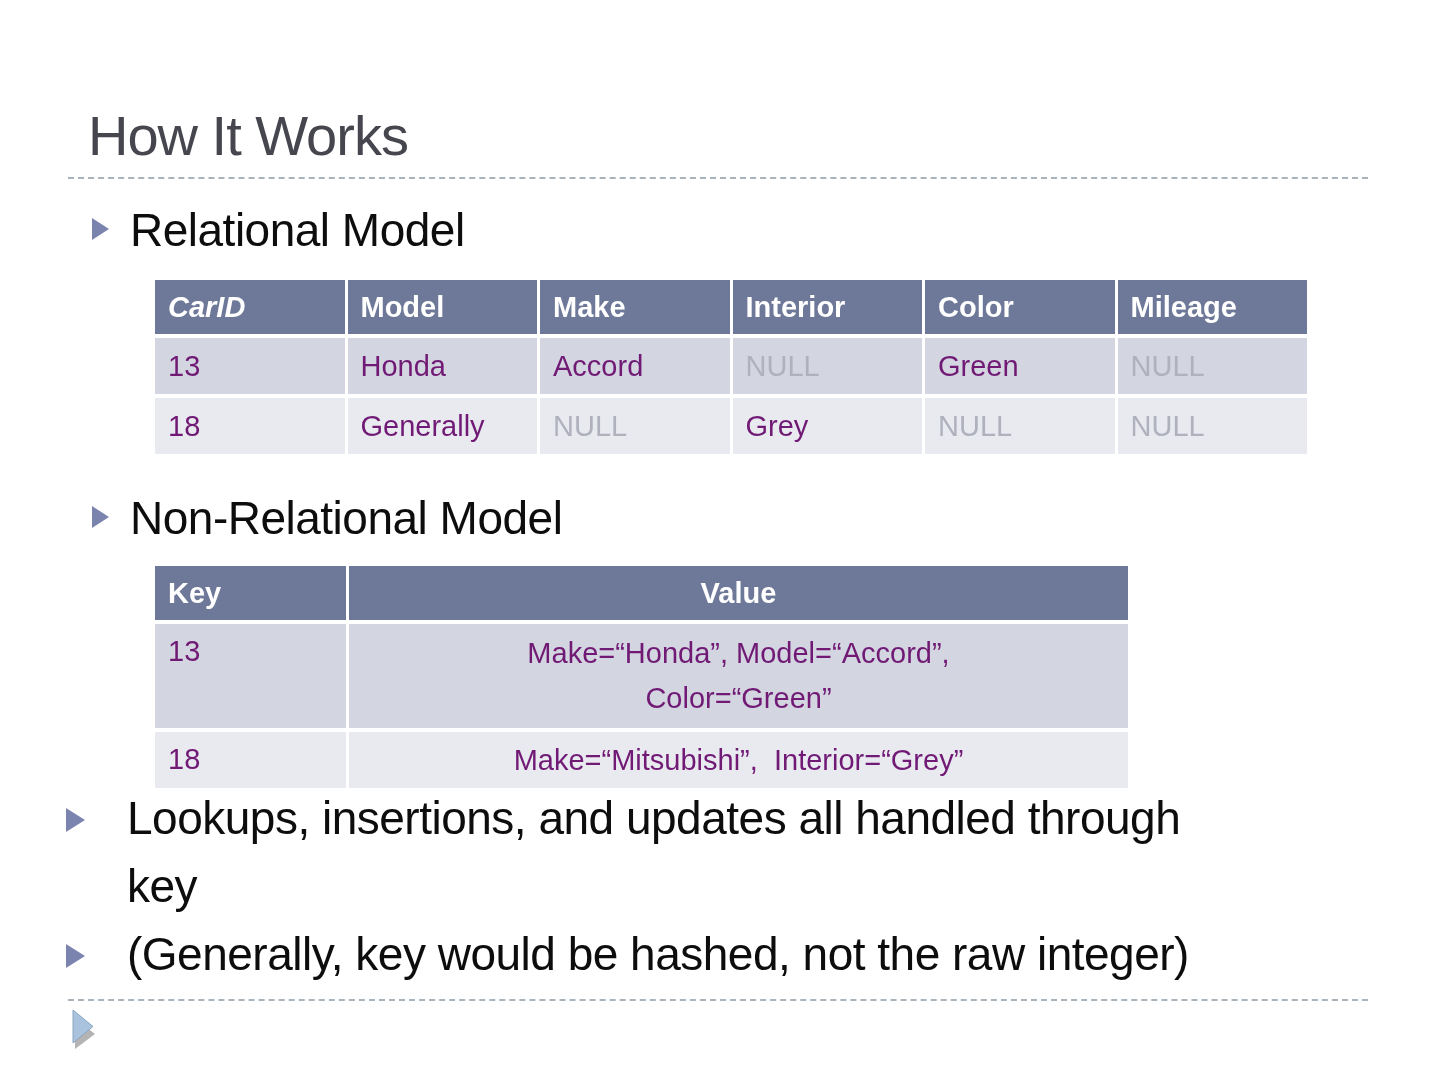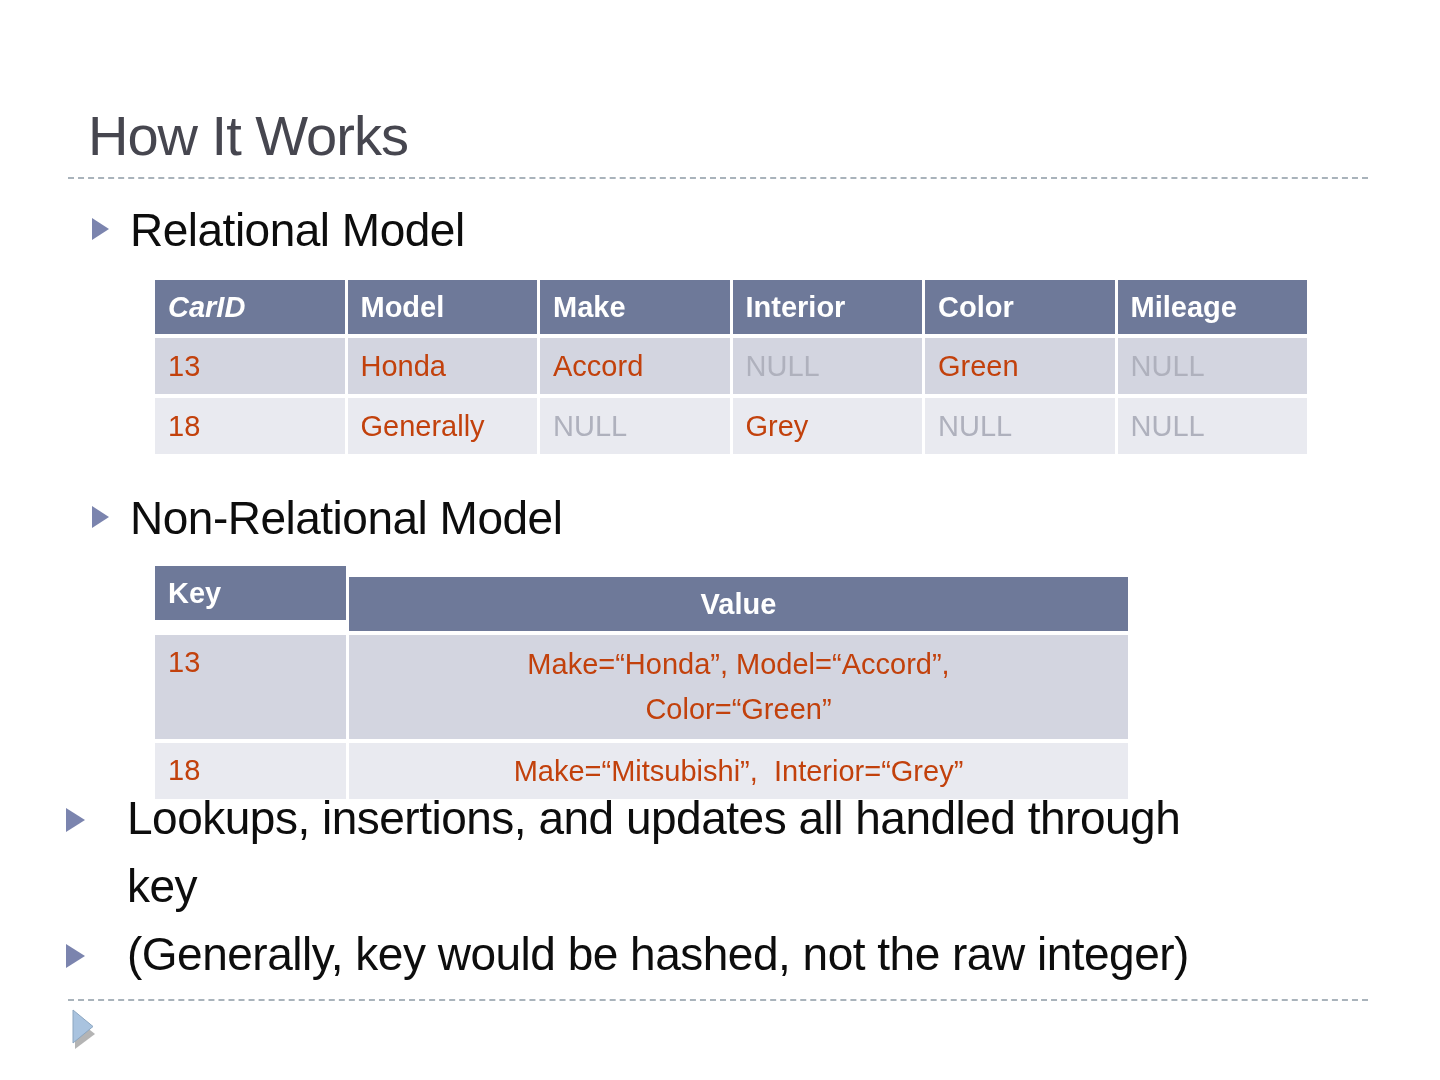--- a/index.html
+++ b/index.html
@@ -46,21 +46,21 @@
   .table { position:absolute; display:grid; column-gap:3px; row-gap:4px; }
   .t1 { left:155px; top:280px; width:1152px; grid-template-columns:repeat(6,1fr); }
   .t2 { left:155px; top:566px; width:973px; grid-template-columns:191px 1fr; }
 
   .cell { display:flex; align-items:center; font-size:29px; box-sizing:border-box; }
   .th {
     background:var(--table-header-bg,#6E7999);
     color:var(--table-header-text,#ffffff);
     font-weight:bold; height:54px; padding-left:13px;
   }
-  .td { padding-left:13px; color:#c2410c; }
+  .td { padding-left:13px; color:#701a75; }
   .row-odd  { background:var(--row-odd-bg,#D3D5E0); }
   .row-even { background:var(--row-even-bg,#E9EAF0); }
   .null { color:var(--null-text,#AFB1BD); }
 
   .t1 .td { height:56px; }
 
   .t2 .td.col-0 { align-items:flex-start; padding-top:11px; }
   .t2 .td.col-1 {
     justify-content:center; padding-left:0; text-align:center;
     white-space:pre-wrap; line-height:1.55;
@@ -106,21 +106,21 @@
       <div class="cell td col-5 row-2 row-even null">NULL</div>
     </div>
 
   <div class="bullet b2">
     <span class="tri"></span>
     <span class="bullet-text">Non-Relational Model</span>
   </div>
 
   <div class="table t2">
       <div class="cell th col-0" style="justify-content: flex-start;">Key</div>
-      <div class="cell th col-1" style="justify-content: center; padding-left: 0px; margin-top: 11px;">Value</div>
+      <div class="cell th col-1" style="justify-content: center; padding-left: 0px;">Value</div>
       <div class="cell td col-0 row-1 row-odd">13</div>
       <div class="cell td col-1 row-1 row-odd">Make=“Honda”, Model=“Accord”,
 Color=“Green”</div>
       <div class="cell td col-0 row-2 row-even">18</div>
       <div class="cell td col-1 row-2 row-even">Make=“Mitsubishi”,  Interior=“Grey”</div>
     </div>
 
   <div class="bullet b3">
     <span class="tri"></span>
     <span class="bullet-text">Lookups, insertions, and updates all handled through

